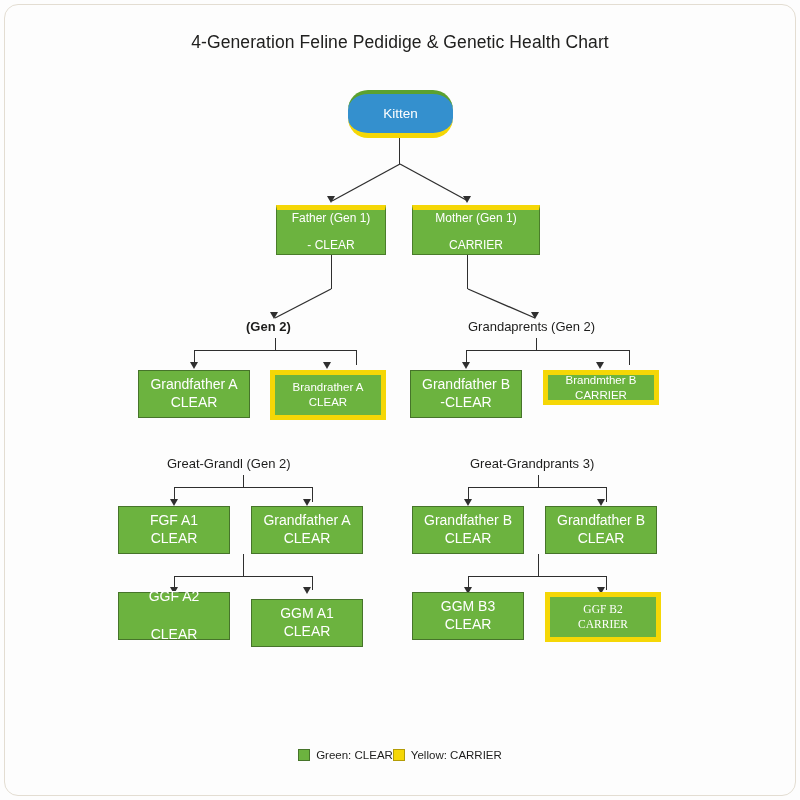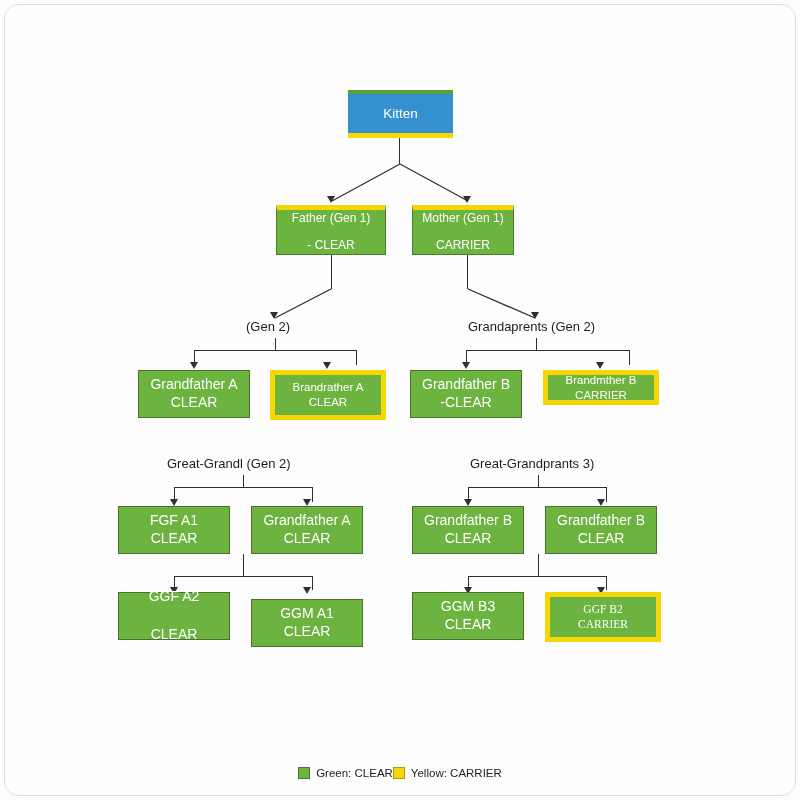--- a/index.html
+++ b/index.html
@@ -60,20 +60,21 @@
     display: block;
     white-space: nowrap;
   }
 
   
   .node.kitten {
     background: #3490ce;
     border-top: 4px solid #5ba12f;
     border-bottom: 5px solid #f5d706;
     font-size: 13.5px;
+    border-radius: 20px;
   }
 
   
   .node.g1 {
     background: #6cb33f;
     border: 1px solid #4a7d2a;
     border-top: 5px solid #f5d706;
     font-size: 12px;
     gap: 12px;
   }
@@ -130,21 +131,21 @@
     font-size: 13px;
     color: #1d1d1c;
     white-space: nowrap;
     z-index: 2;
   }
 
   
   #legend {
     position: absolute;
     left: 0;
-    top: 767px;
+    top: 749px;
     width: 800px;
     display: flex;
     justify-content: center;
     align-items: flex-end;
     gap: 0;
     font-size: 11.5px;
     color: #1d1d1c;
   }
   .legend-item {
     display: flex;
@@ -165,56 +166,57 @@
     border: 1px solid #b39c06;
   }
 </style>
 </head>
 <body>
 
 <div id="canvas">
 
   <div id="frame"></div>
 
+  <div id="title">4-Generation Feline Pedidige &amp; Genetic Health Chart</div>
 
   <div class="node kitten" style="left:348px; top:90px; width:105px; height:48px;">
     <span class="ln">Kitten</span>
   </div>
 
   <div class="vline" style="left:399px; top:138px; height:26px;"></div>
 
   <svg class="diag" style="left:330px; top:163px; width:140px; height:40px;">
     <line x1="70" y1="1" x2="2" y2="38"></line>
     <line x1="70" y1="1" x2="138" y2="38"></line>
   </svg>
   <div class="arrow" style="left:327px; top:196px;"></div>
   <div class="arrow" style="left:463px; top:196px;"></div>
 
   <div class="node g1" style="left:276px; top:205px; width:110px; height:50px;">
     <span class="ln">Father (Gen 1)</span>
     <span class="ln">- CLEAR</span>
   </div>
-  <div class="node g1" style="left:412px; top:205px; width:102px; height:50px;text-align:center;">
+  <div class="node g1" style="left:412px; top:205px; width:128px; height:50px;text-align:center;">
     <span class="ln">Mother (Gen 1)</span>
     <span class="ln">CARRIER</span>
   </div>
 
   <div class="vline" style="left:331px; top:255px; height:34px;"></div>
   <svg class="diag" style="left:255px; top:288px; width:80px; height:32px;">
     <line x1="76" y1="1" x2="20" y2="30"></line>
   </svg>
   <div class="arrow" style="left:270px; top:312px;"></div>
 
   <div class="vline" style="left:467px; top:255px; height:34px;"></div>
   <svg class="diag" style="left:467px; top:288px; width:80px; height:32px;">
     <line x1="1" y1="1" x2="68" y2="30"></line>
   </svg>
   <div class="arrow" style="left:531px; top:312px;"></div>
 
-  <div class="caption" style="left:246px; top:319px;">(Gen 2)</div>
+  <div class="caption" style="left:246px; top:319px;font-weight:bold;">(Gen 2)</div>
   <div class="caption" style="left:468px; top:319px;">Grandaprents (Gen 2)</div>
 
   <div class="vline" style="left:275px; top:338px; height:12px;"></div>
   <div class="hline" style="left:194px; top:350px; width:163px;"></div>
   <div class="vline" style="left:194px; top:350px; height:15px;"></div>
   <div class="vline" style="left:356px; top:350px; height:15px;"></div>
   <div class="arrow" style="left:190px; top:362px;"></div>
   <div class="arrow" style="left:323px; top:362px;"></div>
 
   <div class="vline" style="left:536px; top:338px; height:12px;"></div>

